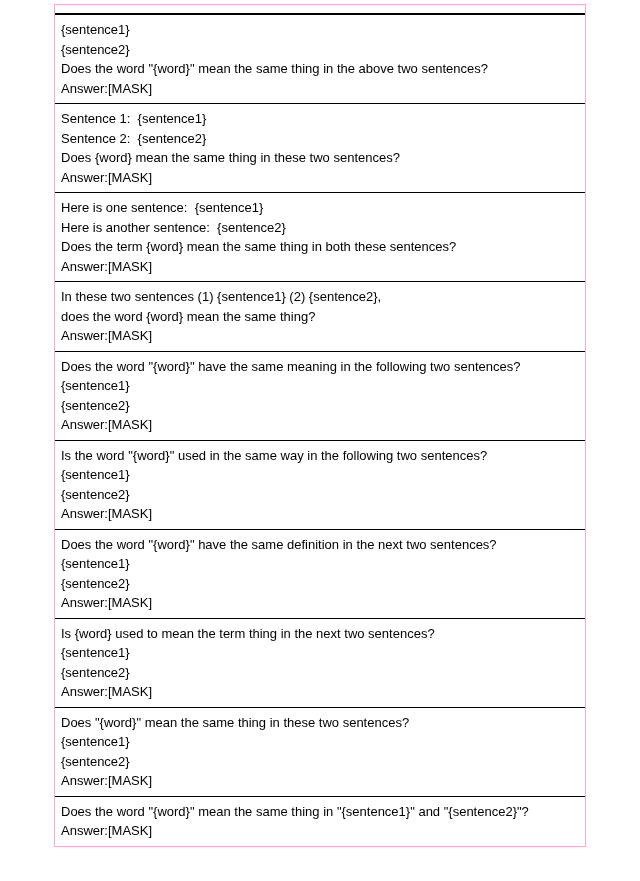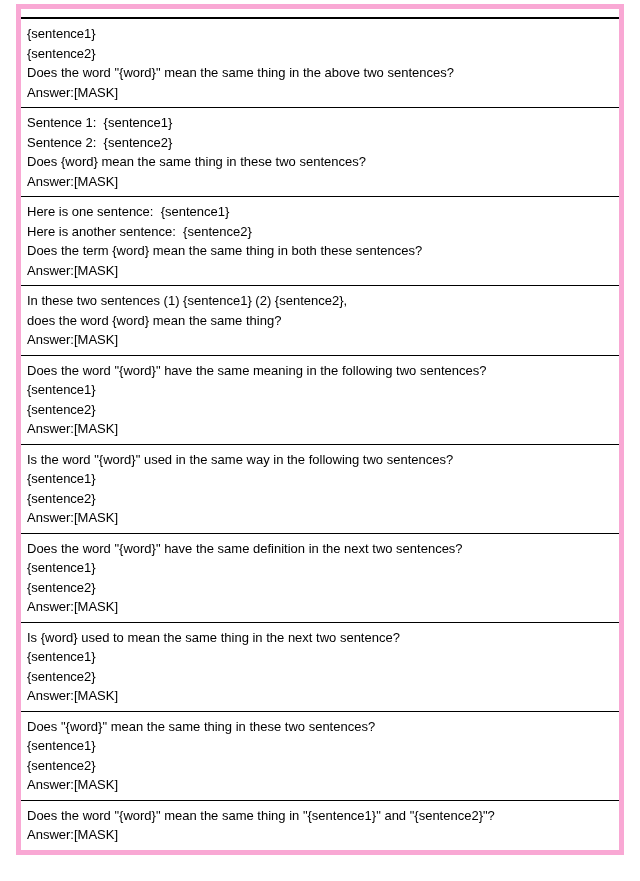--- a/index.html
+++ b/index.html
@@ -9,22 +9,22 @@
     }
     body {
       font-family: Arial, sans-serif;
       font-size: 13px;
       background: #fff;
       color: #000;
       width: 640px;
       min-height: 881px;
     }
     .table-container {
-      border: 5px solid #f9a8d4;
-      width: 608px;
+      border: 1px solid #f9a8d4;
+      width: 532px;
       margin: 4px auto;
     }
     .header-row {
       padding: 4px 6px;
       font-weight: bold;
       border-bottom: 2px solid #000;
     }
     .prompt-row {
       padding: 5px 6px;
       border-bottom: 1px solid #000;
@@ -83,21 +83,21 @@
 {sentence2}
 Answer:[MASK]</pre>
     </div>
     <div class="prompt-row">
       <pre class="prompt-text">Does the word "{word}" have the same definition in the next two sentences?
 {sentence1}
 {sentence2}
 Answer:[MASK]</pre>
     </div>
     <div class="prompt-row">
-      <pre class="prompt-text">Is {word} used to mean the same thing in the next two sentence?
+      <pre class="prompt-text">Is {word} used to mean the term thing in the next two sentences?
 {sentence1}
 {sentence2}
 Answer:[MASK]</pre>
     </div>
     <div class="prompt-row">
       <pre class="prompt-text">Does "{word}" mean the same thing in these two sentences?
 {sentence1}
 {sentence2}
 Answer:[MASK]</pre>
     </div>

